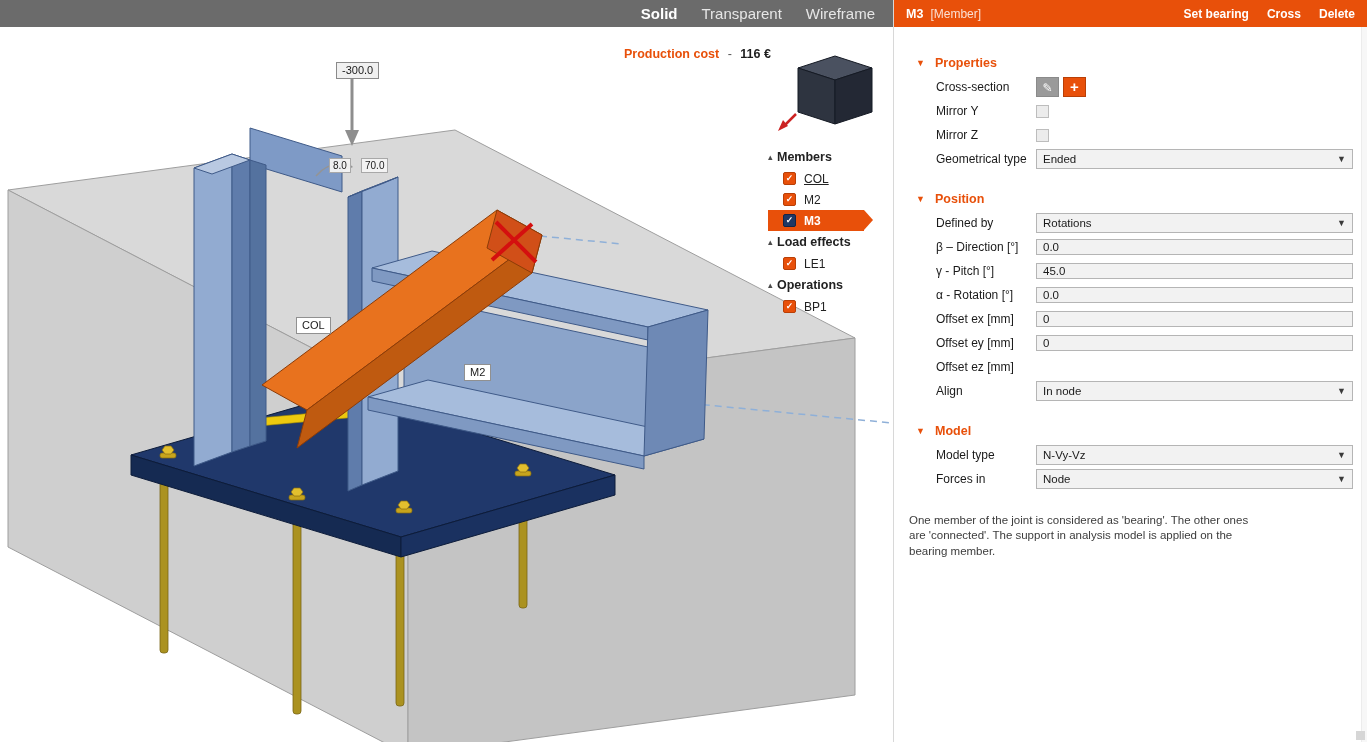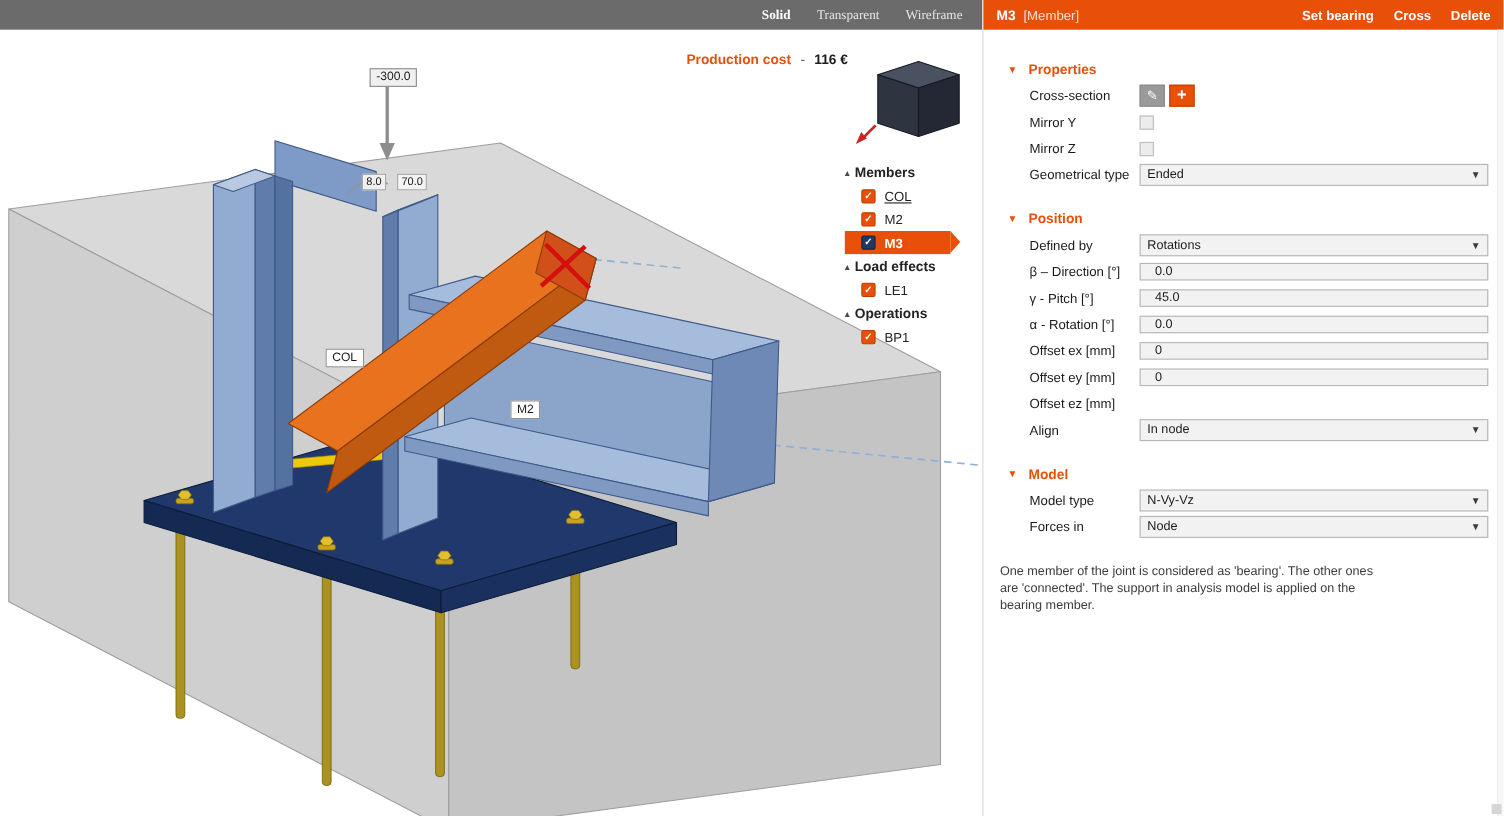--- a/index.html
+++ b/index.html
@@ -3,21 +3,21 @@
 <meta charset="utf-8">
 <style>
   * { margin:0; padding:0; box-sizing:border-box; }
   html,body { width:1367px; height:742px; font-family:"Liberation Sans", sans-serif; background:#fff; overflow:hidden; }
   .app { position:relative; width:1367px; height:742px; background:#fff; }
 
   
   .viewport { position:absolute; left:0; top:0; width:893px; height:742px; background:#fff; overflow:hidden; }
   .vp-toolbar { position:absolute; left:0; top:0; width:893px; height:27px; background:#6b6b6b;
     display:flex; align-items:center; justify-content:flex-end; gap:24px; padding-right:18px; z-index:30; }
-  .vp-toolbar .tb { font-size:12px; color:#e6e6e6; cursor:default;font-family:Liberation Serif, serif; }
+  .vp-toolbar .tb { font-size:15px; color:#e6e6e6; cursor:default; }
   .vp-toolbar .tb.active { color:#fff; font-weight:bold; }
 
   svg.scene { position:absolute; left:0; top:0; width:893px; height:742px; z-index:1; }
 
   .chip { position:absolute; z-index:10; font-size:11px; color:#1a1a1a; background:#ffffff;
     border:1px solid #909090; padding:1px 5px; line-height:13px; white-space:nowrap; }
   .chip.dim { background:#f0f0f0; border-color:#8a8a8a; }
   .chip.small { font-size:10px; padding:0 3px; background:rgba(244,244,244,.95); border-color:#a8a8a8; }
 
   .cost { position:absolute; left:624px; top:47px; z-index:10; font-size:12.5px; white-space:nowrap; }
@@ -54,21 +54,21 @@
   .panel-body { padding-top:8px; position:relative; height:715px; }
   .section-header { display:flex; align-items:center; gap:9px; height:24px; padding-left:22px; margin-top:16px; }
   .stri { font-size:9px; color:#e8500a; width:10px; }
   .stri::before { content:"▼"; }
   .stitle { font-size:12.5px; font-weight:bold; color:#e8500a; }
 
   .row { display:flex; align-items:center; height:24px; padding:0 14px 0 42px; }
   .lbl { width:100px; flex:none; font-size:12px; color:#1a1a1a; }
   .ctl { flex:1; display:flex; align-items:center; gap:4px; }
   .field { width:100%; height:16px; background:#f2f2f2; border:1px solid #b5b5b5; font-family:"Liberation Sans",sans-serif;
-    font-size:11.5px; color:#1a1a1a; padding:0 13px; }
+    font-size:11.5px; color:#1a1a1a; padding:0 6px; }
   .dropdown { flex:1; height:20px; background:#f2f2f2; border:1px solid #b5b5b5; display:flex; align-items:center;
     padding:0 6px; font-size:11.5px; color:#1a1a1a; cursor:default; }
   .dd-arrow { margin-left:auto; font-size:9px; color:#3a3a3a; }
   .dd-arrow::before { content:"▼"; }
   .icon-btn { width:23px; height:20px; flex:none; border:1px solid #8a8a8a; display:flex; align-items:center;
     justify-content:center; cursor:default; }
   .icon-btn.gray { background:#9a9a9a; color:#fff; }
   .icon-btn.orange { background:#e8500a; border-color:#b93f06; color:#fff; }
   .pencil-glyph::before { content:"✎"; font-size:12px; }
   .plus-glyph::before { content:"+"; font-size:15px; font-weight:bold; line-height:1; }

